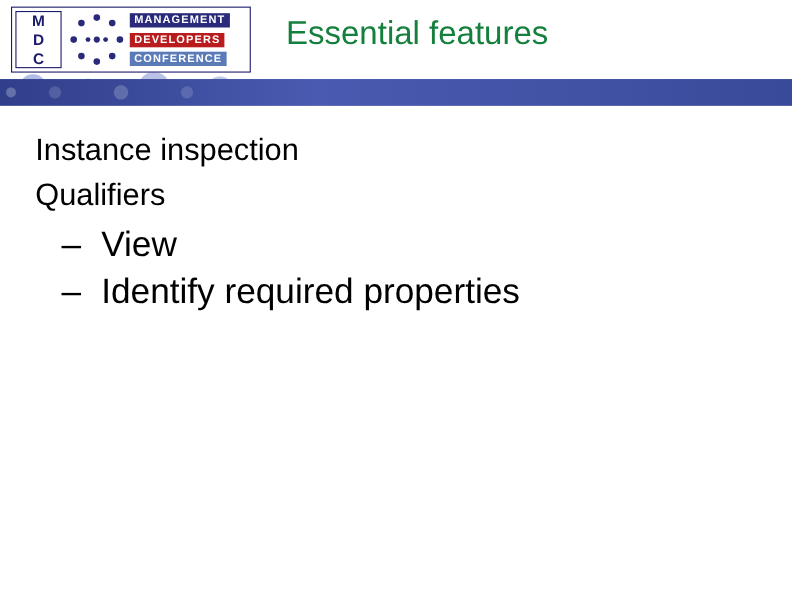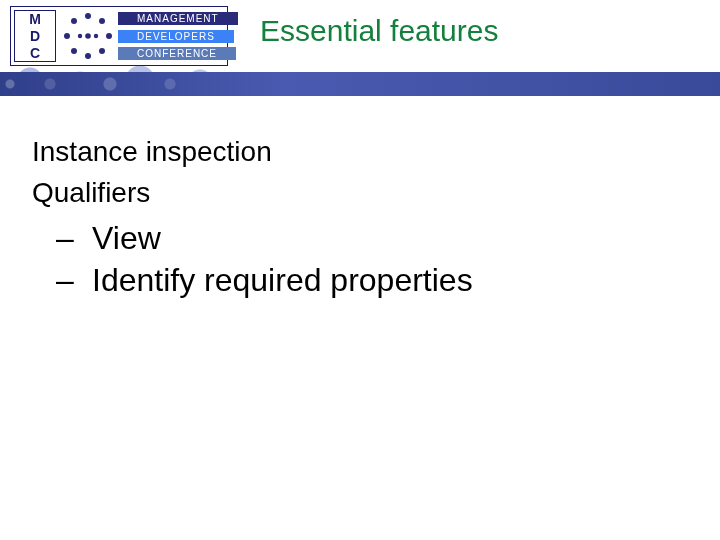--- a/index.html
+++ b/index.html
@@ -71,28 +71,28 @@
     left: 108px;
     top: 6px;
     width: 108px;
     height: 48px;
     display: flex;
     flex-direction: column;
     justify-content: space-between;
   }
   .logo-word {
     font-size: 10px;
-    font-weight: normal;
+    font-weight: bold;
     letter-spacing: 1px;
     color: #ffffff;
-    padding: 1px 19px;
+    padding: 1px 4px;
     width: fit-content;
   }
   .lw1 { background: #2a2a7a; }
-  .lw2 { background: #3b82f6; }
+  .lw2 { background: #b91c1c; }
   .lw3 { background: #5a7ab8; }
   .title {
     position: absolute;
     left: 260px;
     top: 14px;
     font-size: 30px;
     font-weight: 400;
     color: #15803d;
   }
   
@@ -125,21 +125,20 @@
     z-index: 0;
   }
   .logo-area { z-index: 2; }
   .band { z-index: 1; }
   
   .body {
     position: absolute;
     left: 32px;
     top: 118px;
     right: 24px;
-    margin-top: 16px;
   }
   .lvl1 {
     font-size: 28px;
     line-height: 1.25;
     margin: 0 0 6px 0;
   }
   .bullets {
     margin-top: 8px;
     margin-left: 42px;
   }

